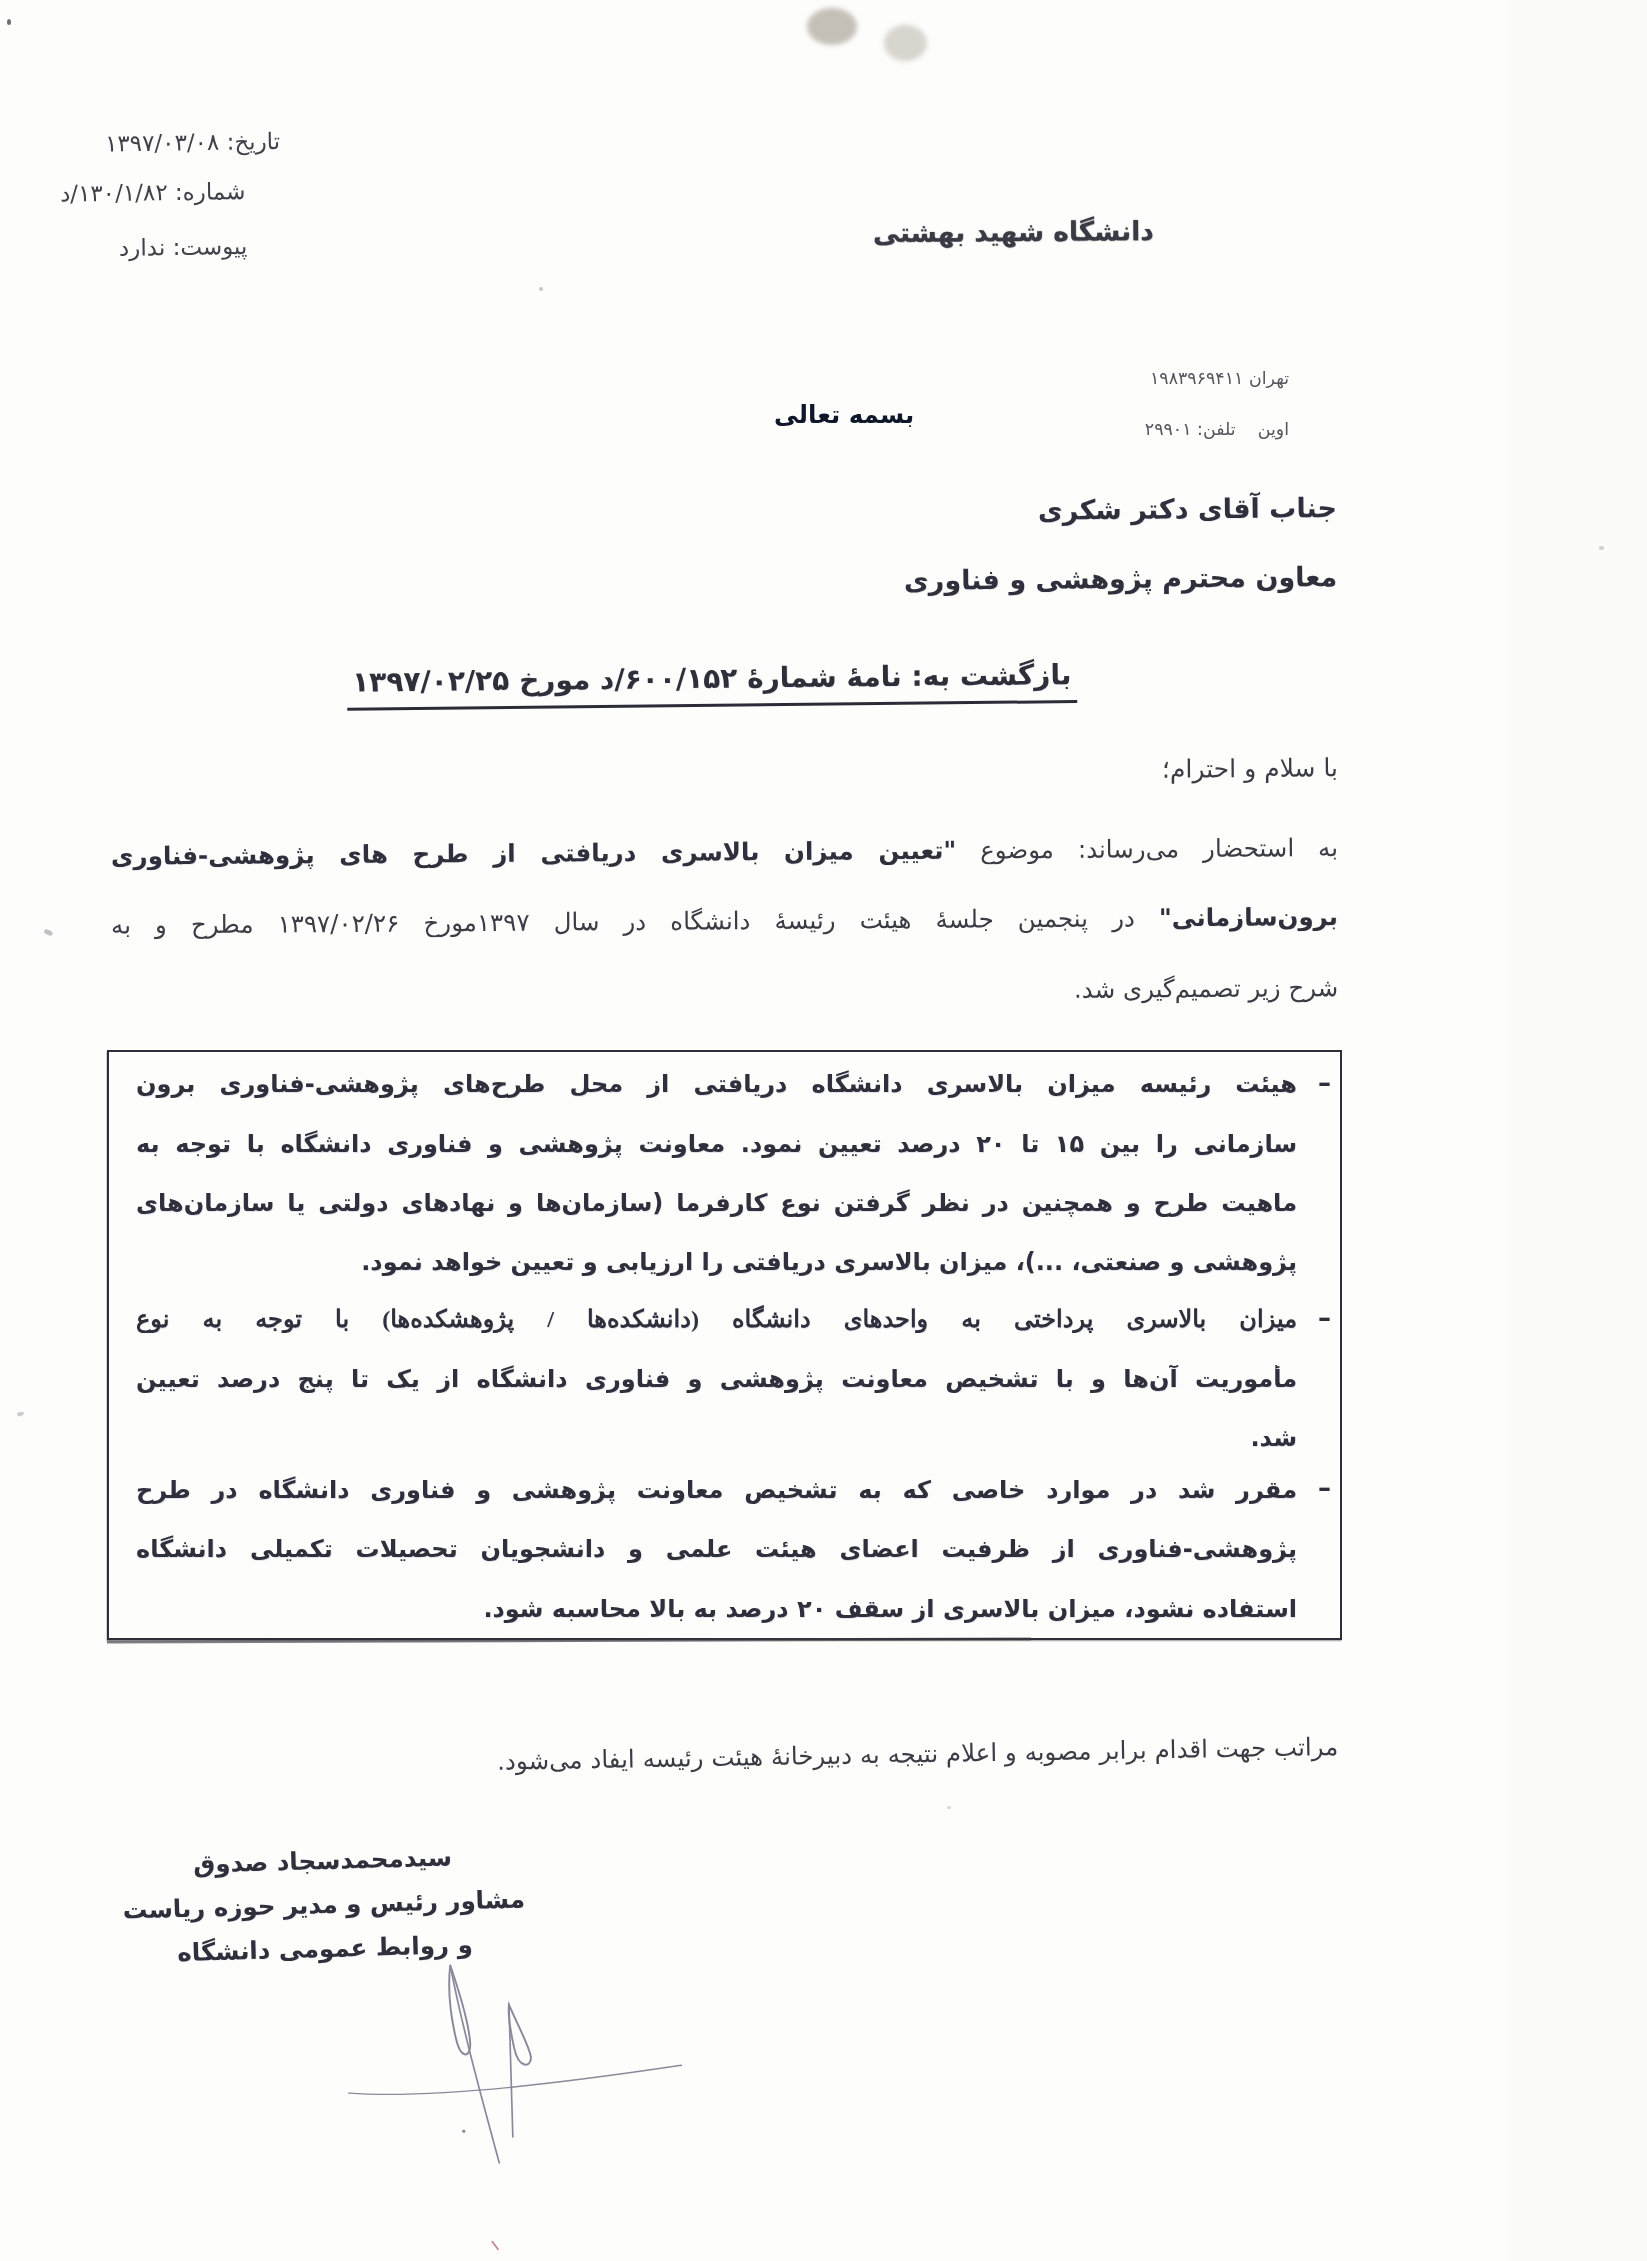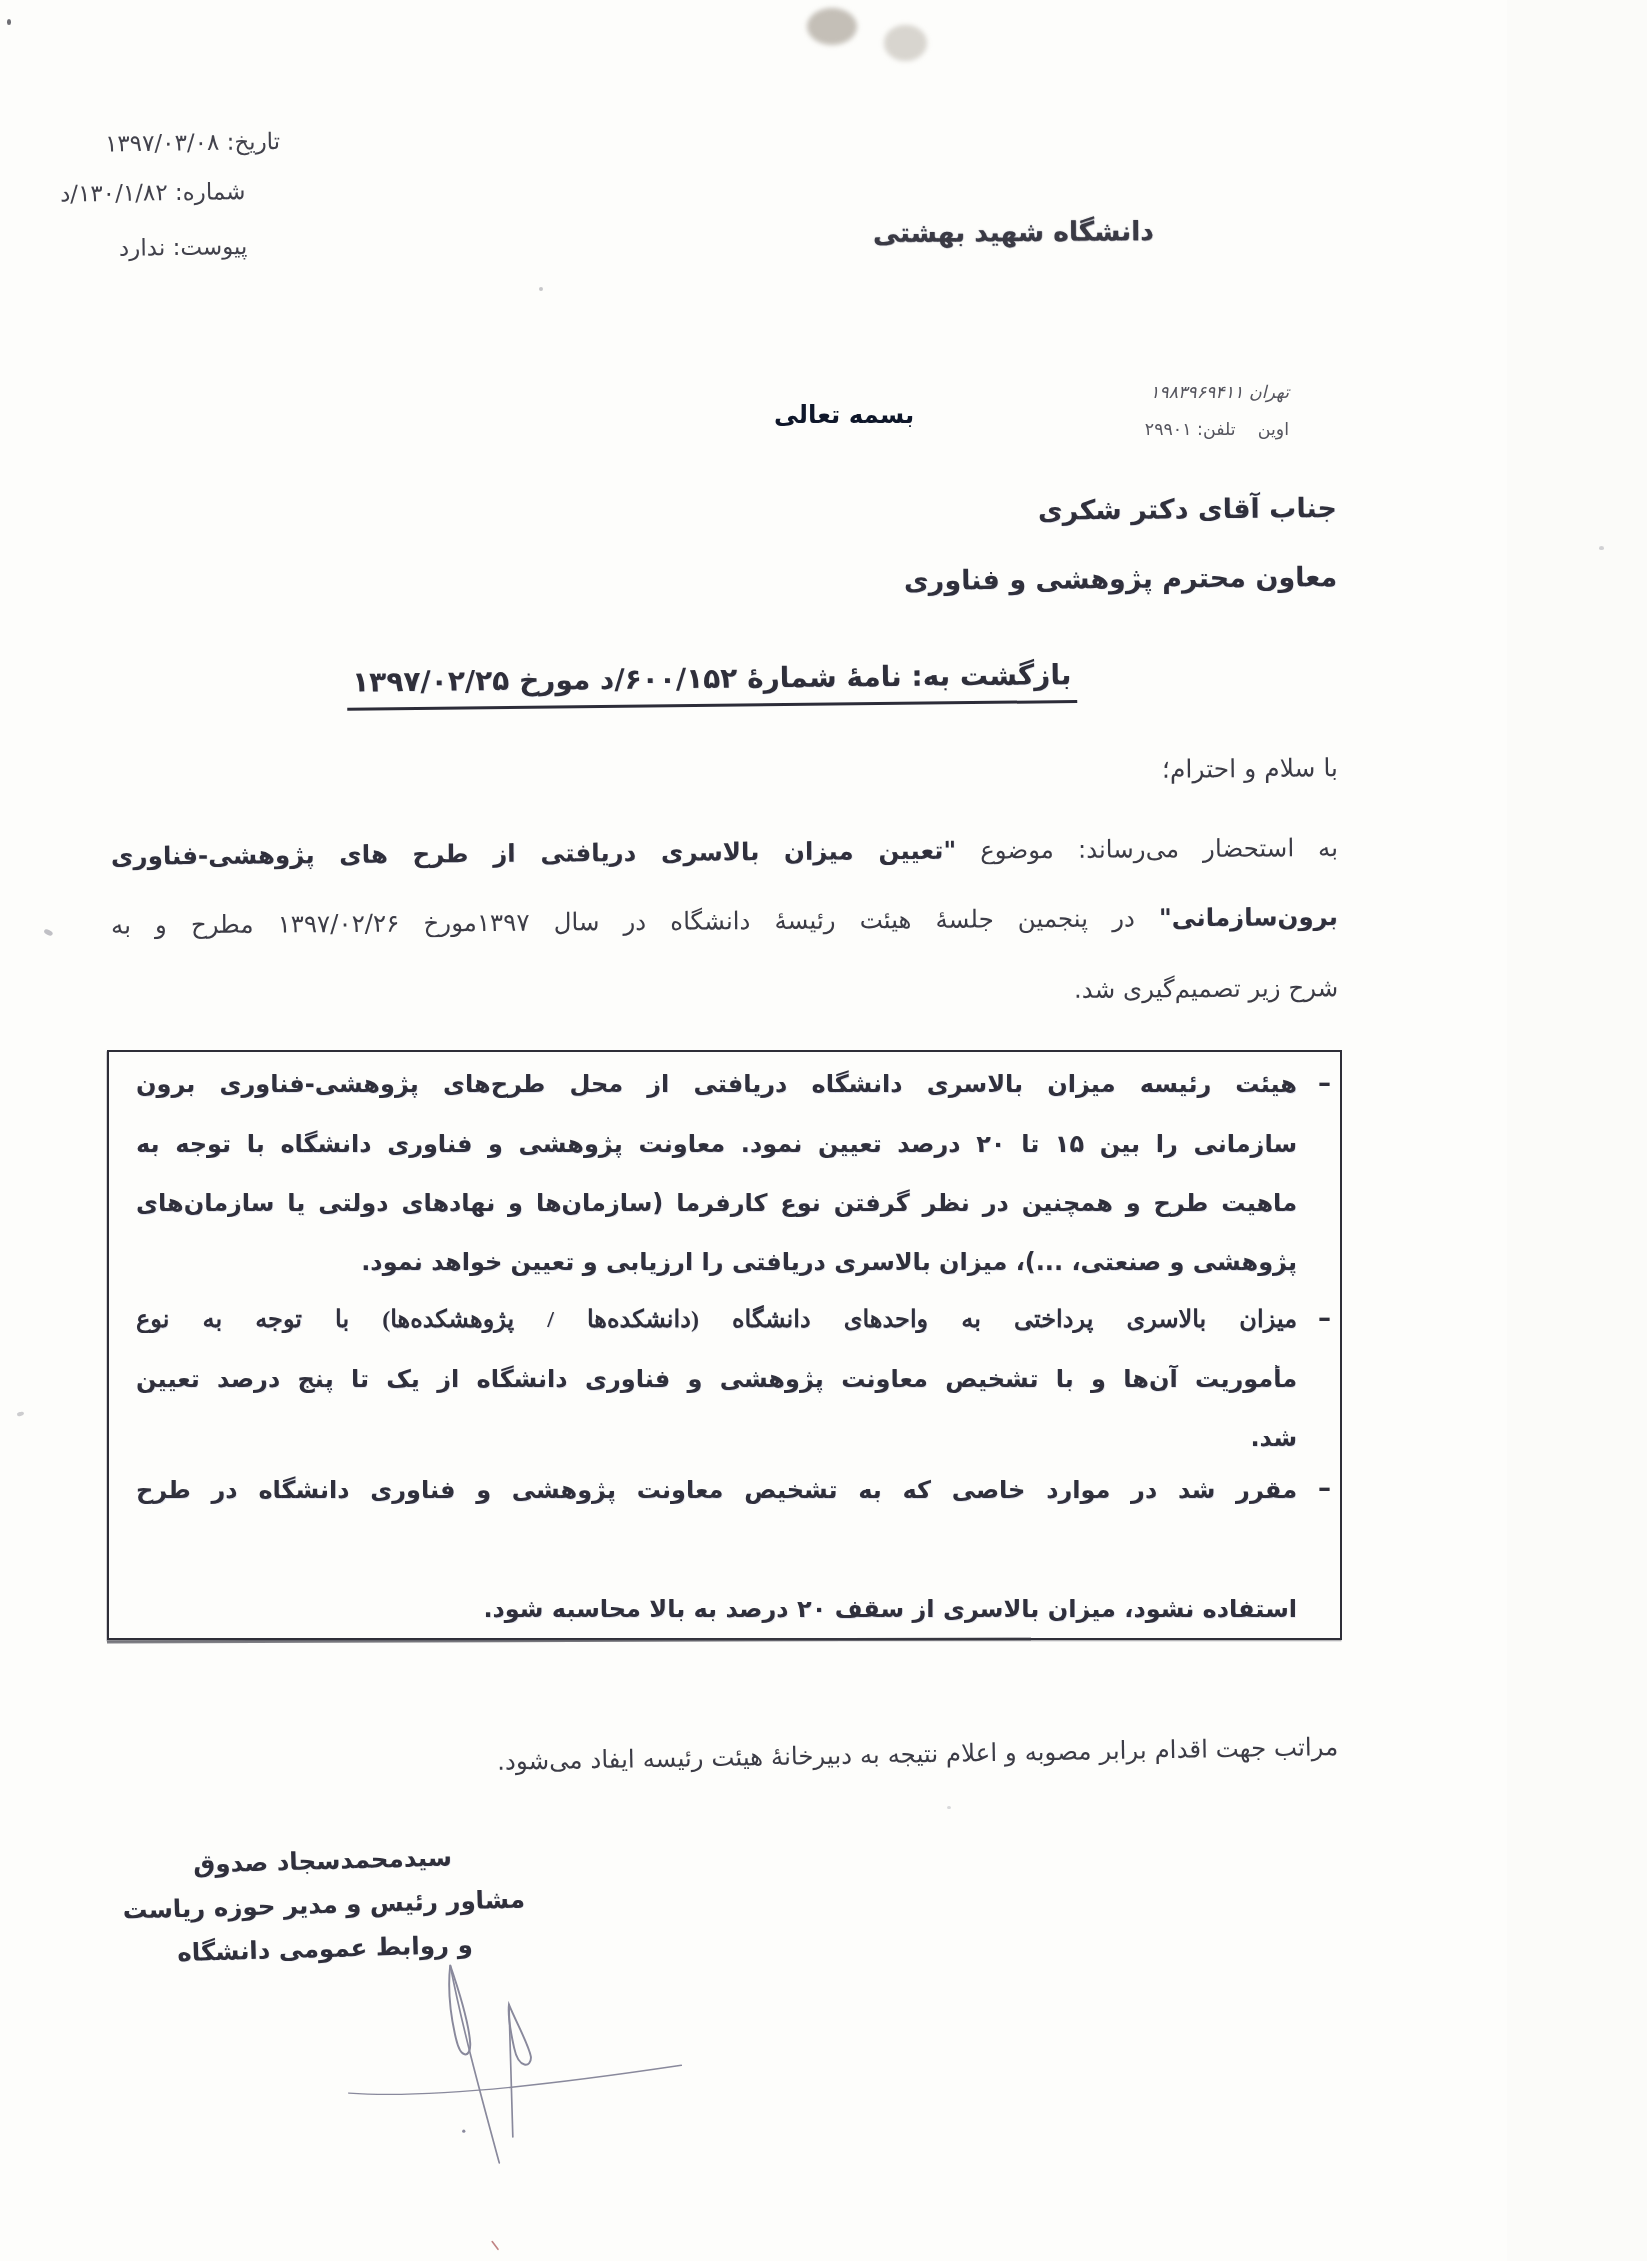--- a/index.html
+++ b/index.html
@@ -69,21 +69,21 @@
   <div class="speck" style="top:546px;left:1599px;width:5.2px;height:3.9px;opacity:.35;"></div>
   <div class="speck" style="top:1806px;left:947px;width:3.9px;height:3.2px;opacity:.3;"></div>
 
   <div style="position:absolute;top:0;left:0;width:0.6px;height:0.6px;"></div>
   <div class="meta-line" style="top:128px;right:1227px;transform:rotate(-.8deg);transform-origin:right center;">تاریخ: ۱۳۹۷/۰۳/۰۸</div>
   <div class="meta-line" style="top:178px;right:1262px;transform:rotate(-.8deg);transform-origin:right center;">شماره: ۱۳۰/۱/۸۲/د</div>
   <div class="meta-line" style="top:233px;right:1260px;transform:rotate(-.8deg);transform-origin:right center;">پیوست: ندارد</div>
 
   <div class="univ">دانشگاه شهید بهشتی</div>
   <div class="besmeh">بسمه تعالی</div>
-  <div class="addr" style="top:382px;font-style:italic;">تهران ۱۹۸۳۹۶۹۴۱۱</div>
+  <div class="addr" style="top:368px;">تهران ۱۹۸۳۹۶۹۴۱۱</div>
   <div class="addr" style="top:419px;">اوین    تلفن: ۲۹۹۰۱</div>
 
   <div class="rec" style="top:492px;">جناب آقای دکتر شکری</div>
   <div class="rec" style="top:561px;">معاون محترم پژوهشی و فناوری</div>
 
   <div class="ref">بازگشت به: نامهٔ شمارهٔ ۶۰۰/۱۵۲/د مورخ ۱۳۹۷/۰۲/۲۵</div>
 
   <div class="sal fa">با سلام و احترام؛</div>
   <div class="jline" style="top:833px;">
     <span>به استحضار می‌رساند: موضوع </span><span class="b">"تعیین میزان بالاسری دریافتی از طرح های پژوهشی-فناوری</span>
@@ -100,20 +100,21 @@
     <div class="bx last" style="top:196px;">پژوهشی و صنعتی، ...)، میزان بالاسری دریافتی را ارزیابی و تعیین خواهد نمود.</div>
     <div class="bx" style="top:137px;">ماهیت طرح و همچنین در نظر گرفتن نوع کارفرما (سازمان‌ها و نهادهای دولتی یا سازمان‌های</div>
 
     <div class="dash" style="top:251px;">–</div>
     <div class="bx" style="top:253px;font-family:Liberation Serif, serif;">میزان بالاسری پرداختی به واحدهای دانشگاه (دانشکده‌ها / پژوهشکده‌ها) با توجه به نوع</div>
     <div class="bx" style="top:313px;">مأموریت آن‌ها و با تشخیص معاونت پژوهشی و فناوری دانشگاه از یک تا پنج درصد تعیین</div>
     <div class="bx last" style="top:372px;">شد.</div>
 
     <div class="dash" style="top:421px;">–</div>
     <div class="bx" style="top:424px;">مقرر شد در موارد خاصی که به تشخیص معاونت پژوهشی و فناوری دانشگاه در طرح</div>
+    <div class="bx" style="top:483px;">پژوهشی-فناوری از ظرفیت اعضای هیئت علمی و دانشجویان تحصیلات تکمیلی دانشگاه</div>
     <div class="bx last" style="top:543px;">استفاده نشود، میزان بالاسری از سقف ۲۰ درصد به بالا محاسبه شود.</div>
   </div>
   <div class="box-bottom-smear"></div>
 
   <div class="closing">مراتب جهت اقدام برابر مصوبه و اعلام نتیجه به دبیرخانهٔ هیئت رئیسه ایفاد می‌شود.</div>
 
   <div class="sig">
     <div>سیدمحمدسجاد صدوق</div>
     <div>مشاور رئیس و مدیر حوزه ریاست</div>
     <div>و روابط عمومی دانشگاه</div>

